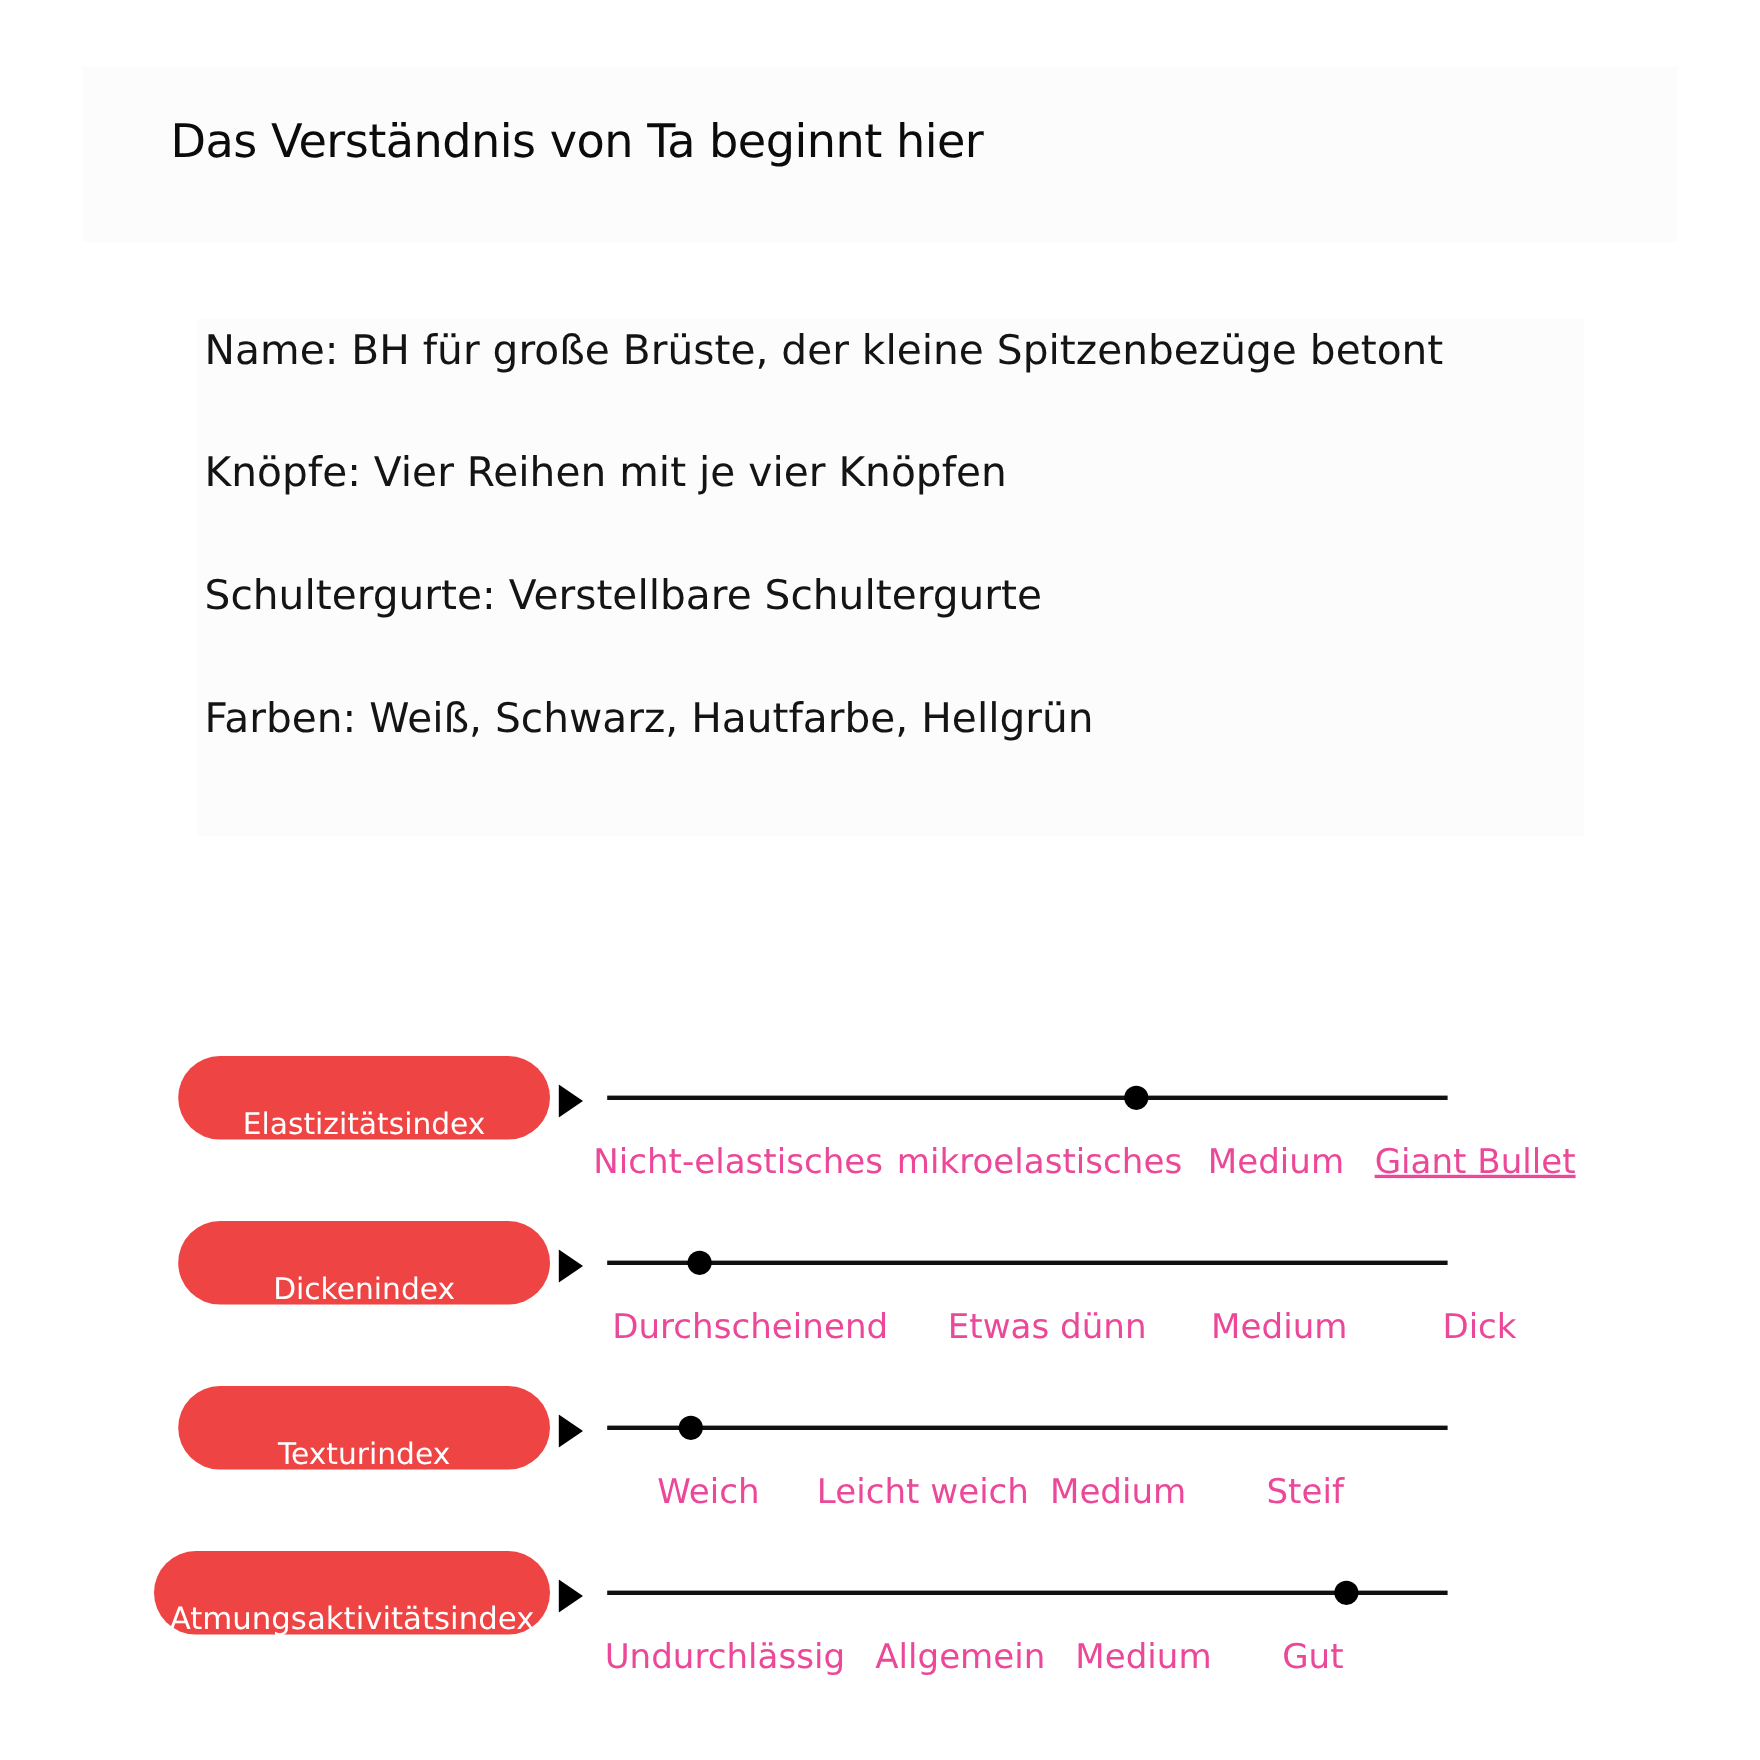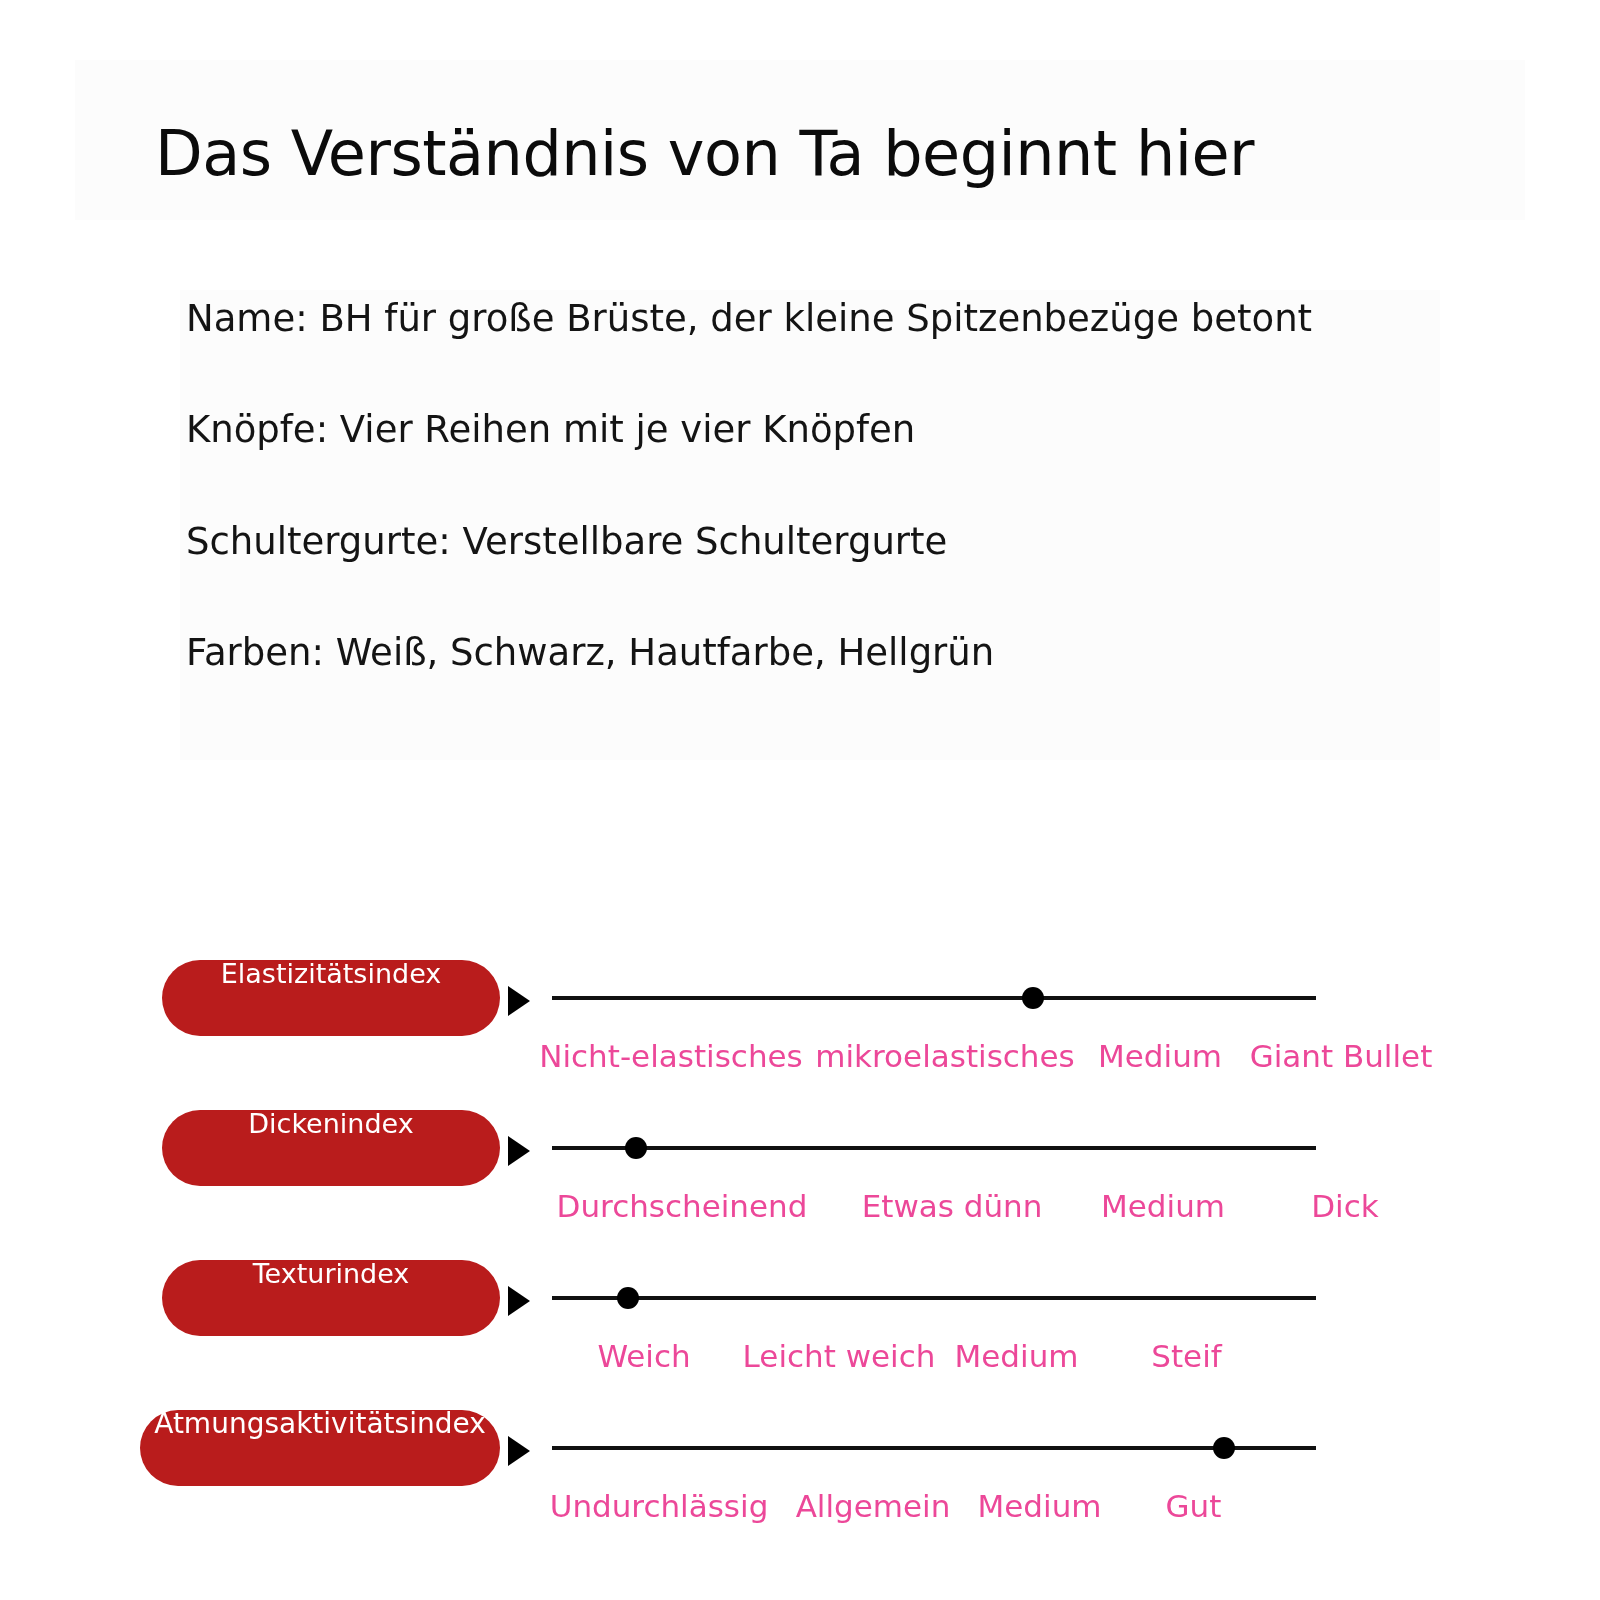--- a/index.html
+++ b/index.html
@@ -29,21 +29,21 @@
     position: absolute;
     inset: 0;
   }
 
   
   .title {
     position: absolute;
     left: 155px;
     top: 78px;
     width: 1300px;
-    font-size: 62px;
+    font-size: 42px;
     line-height: 1.1;
     font-weight: 400;
     letter-spacing: -0.5px;
     color: #0b0b0b;
     white-space: nowrap;
   }
 
   
   .specs {
     position: absolute;
@@ -71,24 +71,24 @@
     position: relative;
     height: 150px;
   }
 
   .pill {
     position: absolute;
     left: 162px;
     top: 14px;
     width: 338px;
     height: 76px;
-    background: #b91c1c;
+    background: #ef4444;
     border-radius: 38px;
     display: flex;
-    align-items: flex-start;
+    align-items: flex-end;
     justify-content: center;
     box-sizing: border-box;
     padding: 0 16px;
   }
   .pill.wide {
     left: 140px;
     width: 360px;
   }
   .pill-label {
     color: #ffffff;
@@ -140,21 +140,21 @@
     color: #ec4899;
     white-space: nowrap;
     text-align: center;
   }
 
   
   .scale.r1 { left: 536px; width: 910px; }
   .scale.r1 .scale-item:nth-child(1) { flex: 0 0 270px; }
   .scale.r1 .scale-item:nth-child(2) { flex: 0 0 278px; }
   .scale.r1 .scale-item:nth-child(3) { flex: 0 0 152px; }
-  .scale.r1 .scale-item:nth-child(4) { flex: 0 0 210px; }
+  .scale.r1 .scale-item:nth-child(4) { flex: 0 0 210px; text-decoration: underline; }
 
   .scale.r2 { left: 548px; width: 760px; gap: 36px; }
   .scale.r2 .scale-item:nth-child(1) { flex: 0 0 268px; }
   .scale.r2 .scale-item:nth-child(2) { flex: 0 0 200px; }
   .scale.r2 .scale-item:nth-child(3) { flex: 0 0 150px; }
   .scale.r2 .scale-item:nth-child(4) { flex: 0 0 142px; }
 
   .scale.r3 { left: 554px; width: 730px; }
   .scale.r3 .scale-item:nth-child(1) { flex: 0 0 180px; }
   .scale.r3 .scale-item:nth-child(2) { flex: 0 0 210px; }

